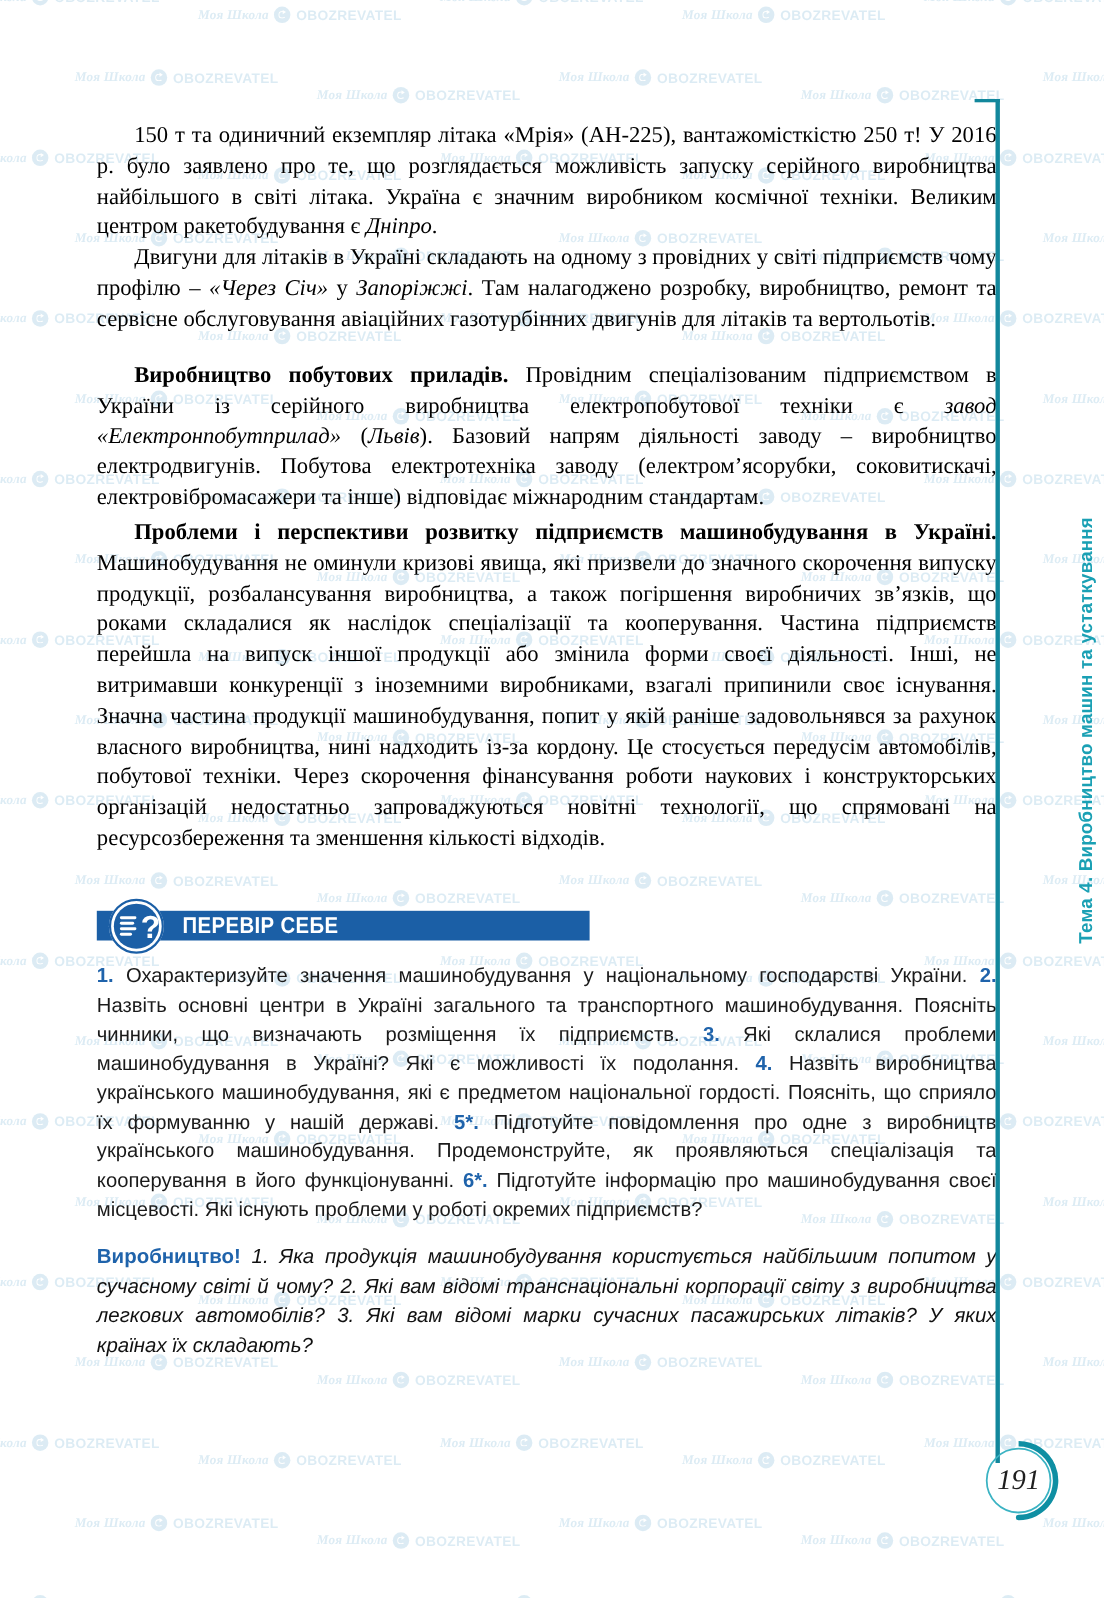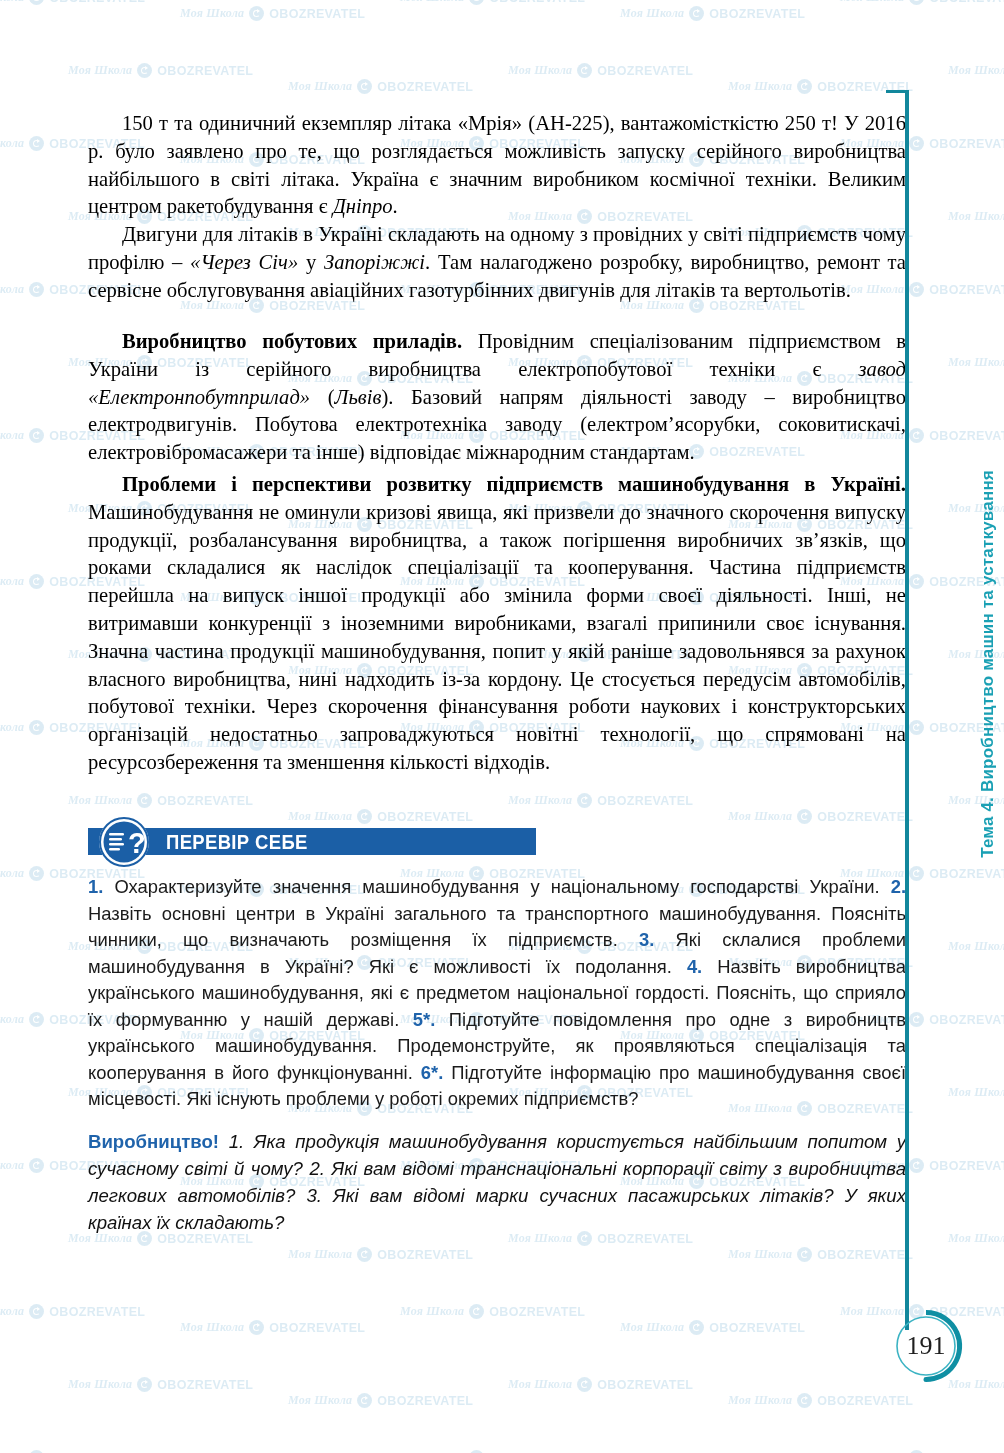--- a/index.html
+++ b/index.html
@@ -240,20 +240,21 @@
     left: 0;
     top: 0;
     width: 76px;
     height: 76px;
     display: flex;
     align-items: center;
     justify-content: center;
     font-family: "Liberation Serif", serif;
     font-size: 26px;
     color: #1f1f1f;
+    font-style: italic;
   }
 </style>
 </head>
 <body>
 
 <div id="watermarks">
     <div class="wm" style="left: -40px; top: -10px;">
       <span class="wm-school">Моя Школа</span>
       <span class="wm-logo"></span>
       <span class="wm-brand">OBOZREVATEL</span>

